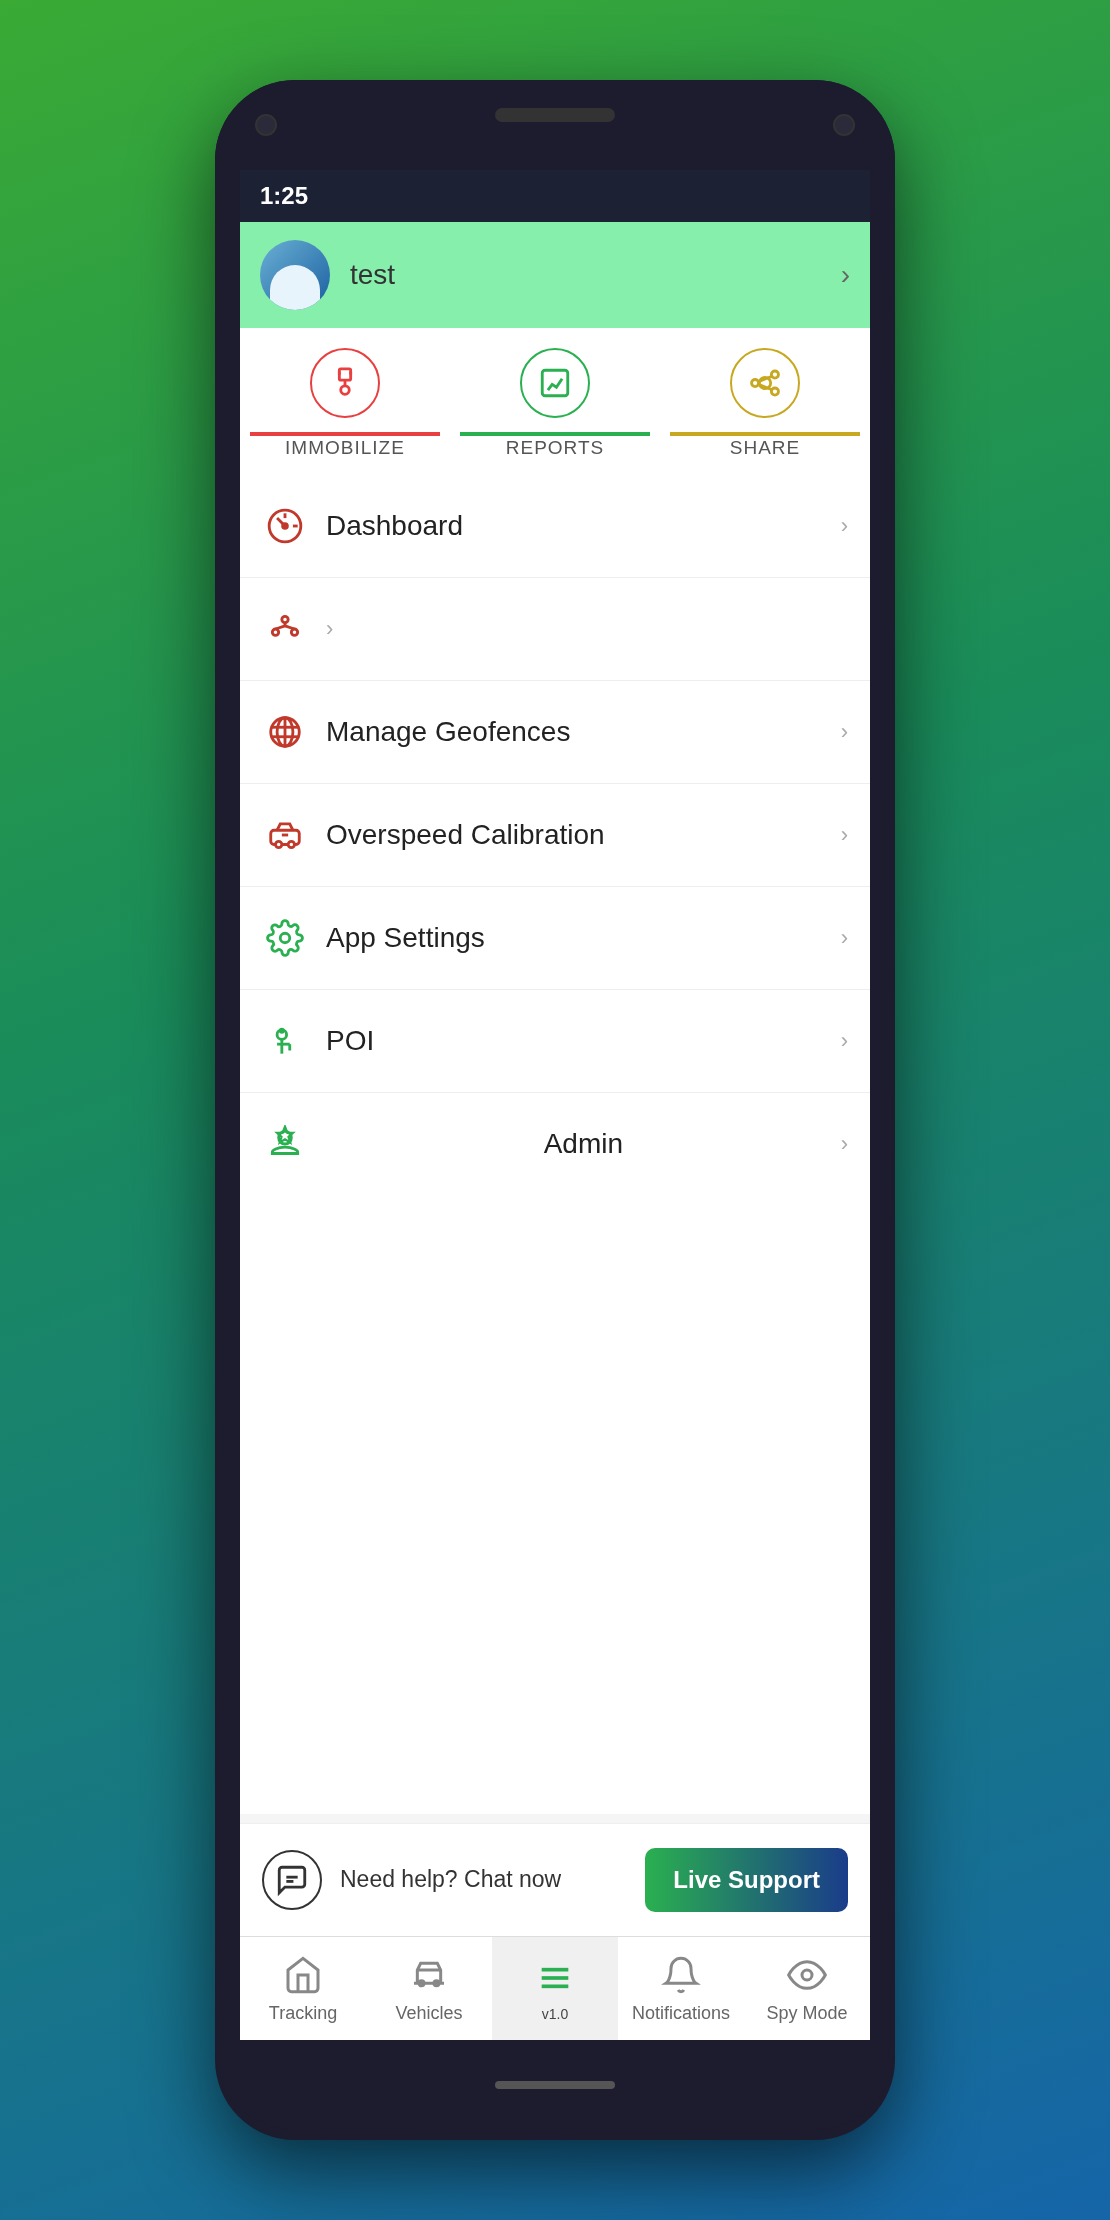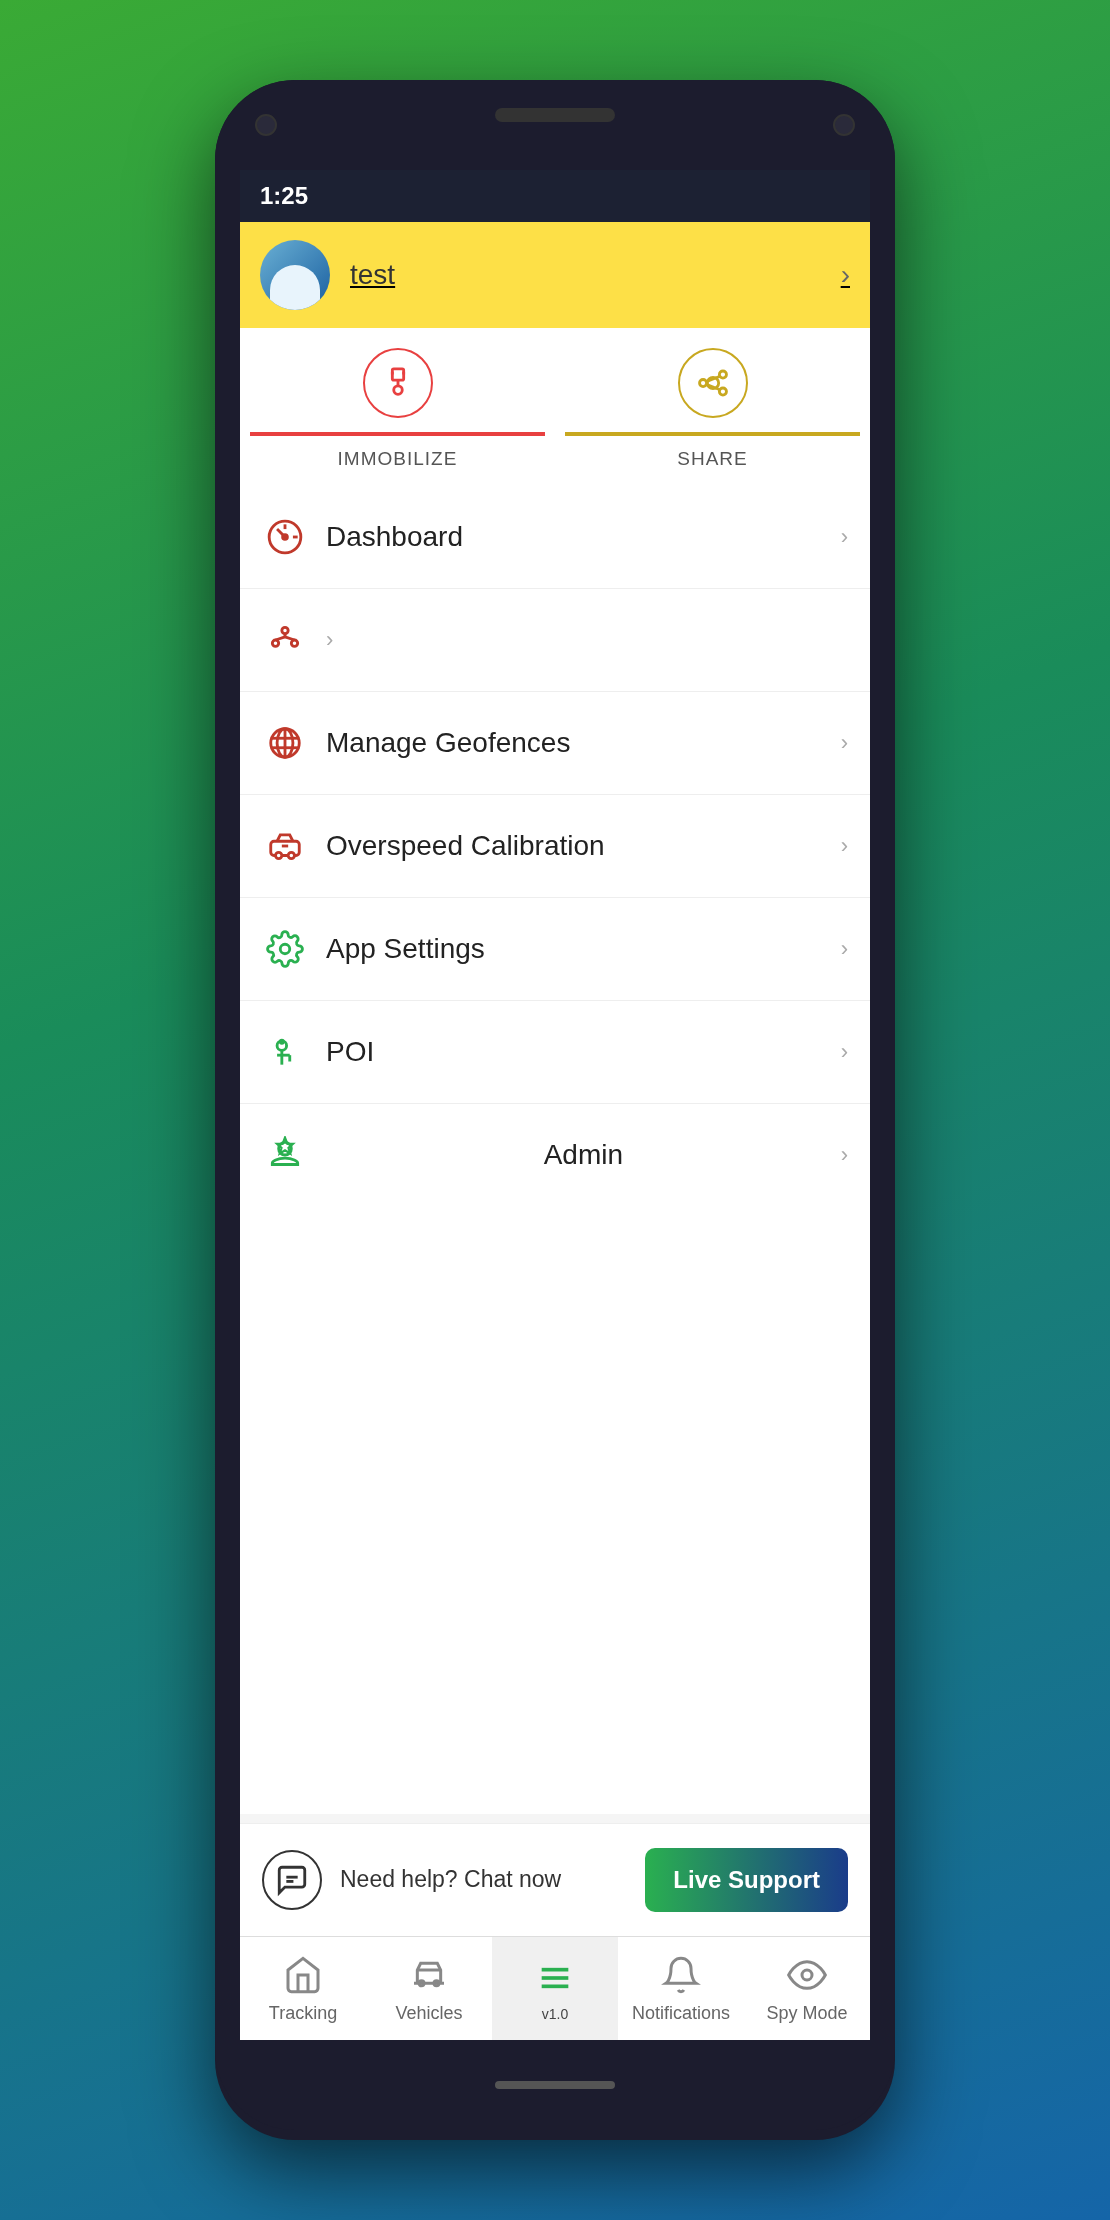--- a/index.html
+++ b/index.html
@@ -86,26 +86,25 @@
       font-size: 24px;
       font-weight: bold;
       padding: 12px 20px;
       display: flex;
       align-items: center;
       flex-shrink: 0;
     }
 
     
     .profile-header {
-      background: #fde047;
+      background: #86efac;
       display: flex;
       align-items: center;
       padding: 18px 20px;
       flex-shrink: 0;
-      text-decoration: underline;
     }
 
     .avatar {
       width: 70px;
       height: 70px;
       border-radius: 50%;
       background: linear-gradient(135deg, #6ab0d4, #1a5fa0);
       overflow: hidden;
       display: flex;
       align-items: flex-end;
@@ -171,21 +170,21 @@
     .bar-red    { background: #e84040; }
     .bar-green  { background: #2ab050; }
     .bar-yellow { background: #c8a820; }
 
     .quick-action-label {
       font-size: 19px;
       color: #555;
       letter-spacing: 1px;
       text-transform: uppercase;
       font-weight: 500;
-      margin-top: 12px;
+      margin-top: 1px;
       text-align: center;
     }
 
     
     .menu-list {
       background: white;
       flex: 1;
       overflow: hidden;
     }
 
@@ -365,20 +364,30 @@
             <line x1="12" y1="10" x2="12" y2="14"></line>
             <circle cx="12" cy="17" r="3"></circle>
             <line x1="9" y1="5" x2="7" y2="5"></line>
             <line x1="15" y1="5" x2="17" y2="5"></line>
           </svg>
         </div>
         <div class="quick-action-bar bar-red"></div>
         <span class="quick-action-label">IMMOBILIZE</span>
       </div>
 
+      <div class="quick-action-item">
+        <div class="quick-action-icon icon-reports">
+          <svg viewBox="0 0 24 24" fill="none" stroke="#2ab050" stroke-width="2" width="34" height="34">
+            <rect x="3" y="3" width="18" height="18" rx="2"></rect>
+            <polyline points="7,17 10,13 13,15 17,9"></polyline>
+          </svg>
+        </div>
+        <div class="quick-action-bar bar-green"></div>
+        <span class="quick-action-label">REPORTS</span>
+      </div>
 
       <div class="quick-action-item">
         <div class="quick-action-icon icon-share">
           <svg viewBox="0 0 24 24" fill="none" stroke="#c8a820" stroke-width="2" width="34" height="34">
             <circle cx="12" cy="12" r="4"></circle>
             <circle cx="5" cy="12" r="2.5"></circle>
             <circle cx="19" cy="6" r="2.5"></circle>
             <circle cx="19" cy="18" r="2.5"></circle>
             <line x1="7.2" y1="11.1" x2="16.9" y2="7.2"></line>
             <line x1="7.2" y1="12.9" x2="16.9" y2="16.8"></line>

